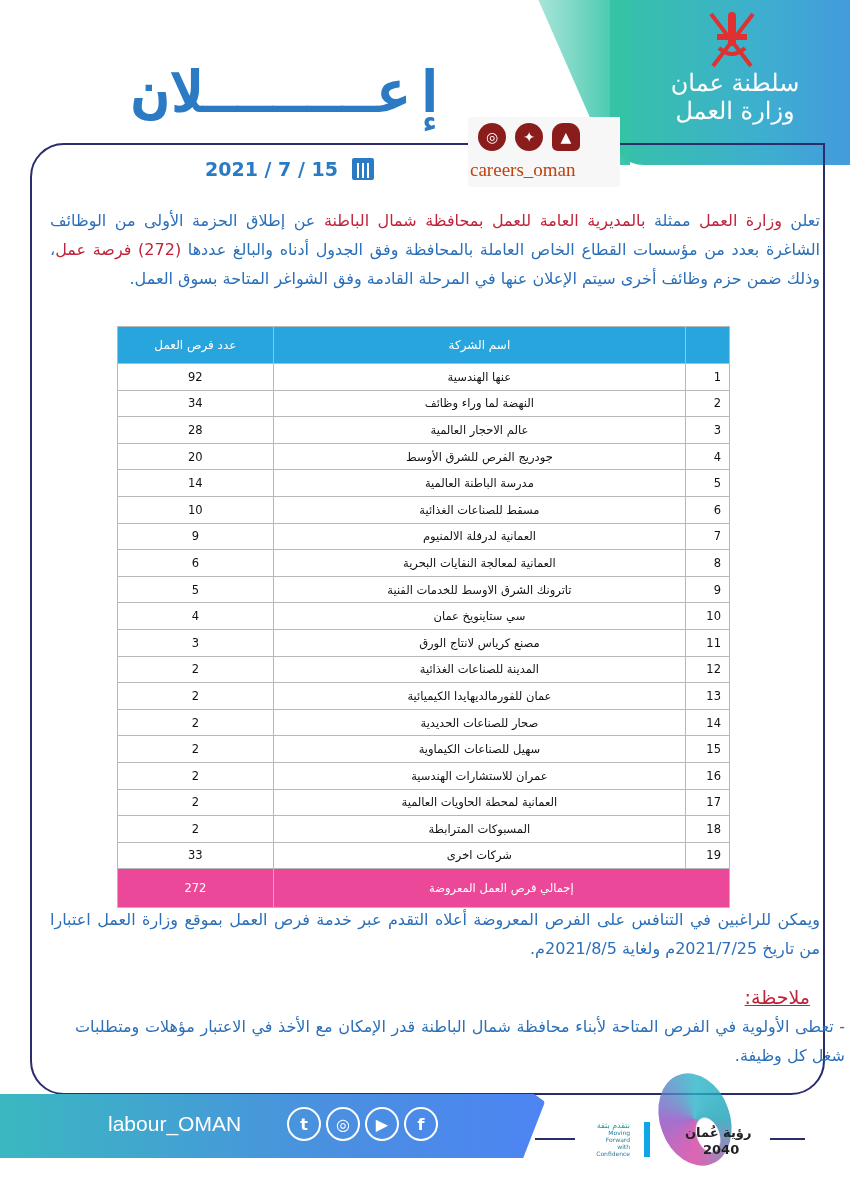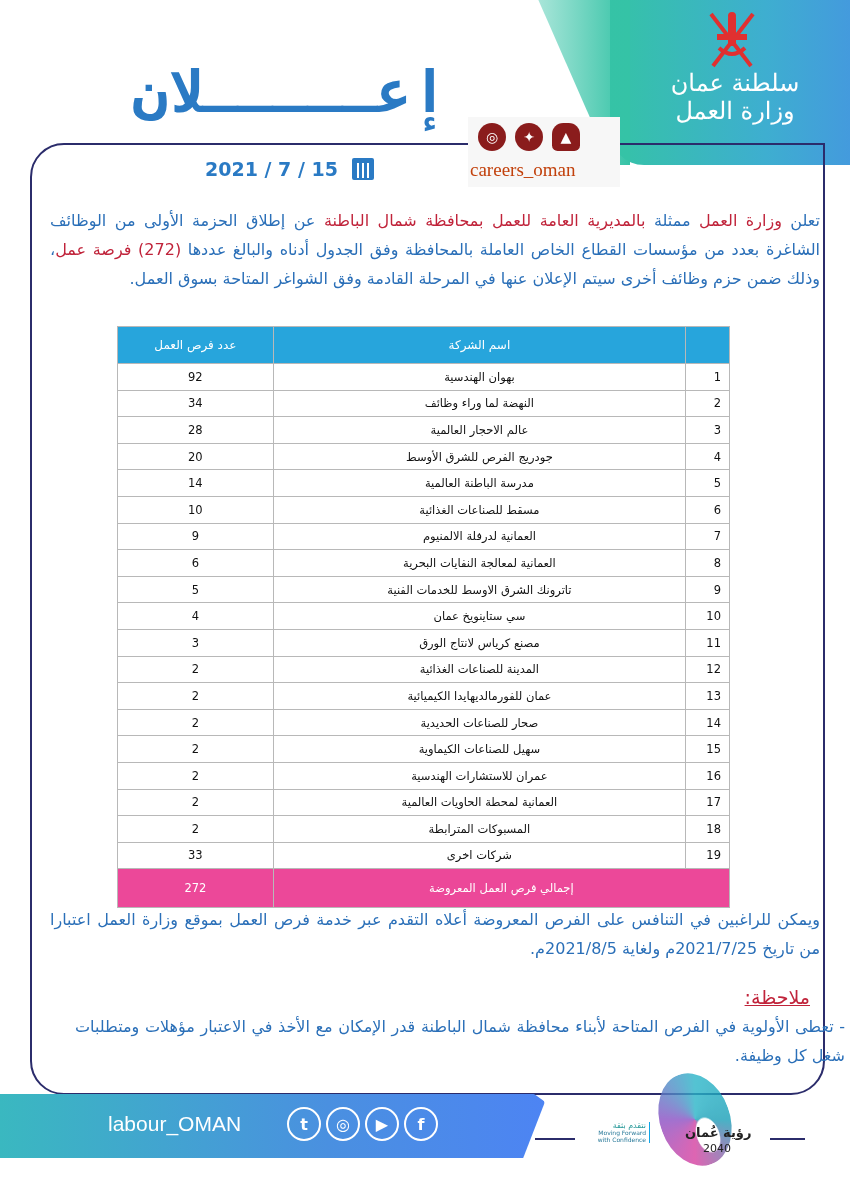--- a/index.html
+++ b/index.html
@@ -74,28 +74,28 @@
     clip-path: polygon(0 0, 98% 0, 100% 12%, 96% 100%, 0 100%); border-radius: 0 12px 12px 0; }
   .footer-handle { position: absolute; left: 108px; top: 1112px; color: #fff; font-size: 21px;
     font-family: "Liberation Sans", sans-serif; }
   .footer-icons { position: absolute; left: 287px; top: 1107px; display: flex; gap: 5px; }
   .fico { width: 34px; height: 34px; border: 2px solid #fff; border-radius: 50%; color: #fff;
     display: flex; align-items: center; justify-content: center; font-size: 16px; font-weight: bold; }
   .footer-line { position: absolute; left: 535px; top: 1138px; width: 40px; height: 2px; background: #2b2c6b; }
   .footer-line2 { position: absolute; left: 770px; top: 1138px; width: 35px; height: 2px; background: #2b2c6b; }
 
   .vision { position: absolute; left: 590px; top: 1072px; width: 190px; height: 100px; }
-  .vision .tag { position: absolute; left: 0; top: 50px; width: 60px; font-size: 6px; line-height: 7px; color: #2a7a9a; border-right: 1px solid #0ea5e9; padding-right: 3px; text-align: right; }
+  .vision .tag { position: absolute; left: 0; top: 50px; width: 60px; font-size: 6px; line-height: 7px; color: #2a7a9a; border-right: 6px solid #0ea5e9; padding-right: 14px; text-align: right; }
   .vision .tag .ar { color: #2a9a9a; font-size: 8px; }
   .vision .swirl { position: absolute; left: 70px; top: 0; width: 70px; height: 95px; border-radius: 50%;
     background: radial-gradient(ellipse at 60% 70%, #ffffff 18%, transparent 20%),
                 conic-gradient(from 200deg, #d63fa0, #8a4fc4, #2ab5c8, #1aa0b8, #d63fa0);
     opacity: 0.8; transform: rotate(-20deg); }
   .vision .vtext { position: absolute; left: 95px; top: 53px; font-size: 13px; color: #222; direction: rtl; font-weight: bold; }
-  .vision .vyear { position: absolute; left: 113px; top: 70px; font-size: 11px; color: #222; font-weight: normal; }
+  .vision .vyear { position: absolute; left: 113px; top: 70px; font-size: 13px; color: #222; font-weight: bold; }
 </style>
 </head>
 <body>
 
 <div class="brand-band">
   <svg class="emblem" viewBox="0 0 54 60">
     <line x1="6" y1="4" x2="46" y2="56" stroke="#e03030" stroke-width="4"></line>
     <line x1="48" y1="4" x2="8" y2="56" stroke="#e03030" stroke-width="4"></line>
     <rect x="23" y="6" width="8" height="30" rx="3" fill="#e03030"></rect>
     <circle cx="27" cy="6" r="4" fill="#e03030"></circle>
@@ -134,21 +134,21 @@
   <thead>
     <tr>
       <th class="num"></th>
       <th class="name">اسم الشركة</th>
       <th class="cnt">عدد فرص العمل</th>
     </tr>
   </thead>
   <tbody>
     <tr>
         <td class="num">1</td>
-        <td class="name">بهوان الهندسية</td>
+        <td class="name">عنها الهندسية</td>
         <td class="cnt">92</td>
       </tr>
     <tr>
         <td class="num">2</td>
         <td class="name">النهضة لما وراء وظائف</td>
         <td class="cnt">34</td>
       </tr>
     <tr>
         <td class="num">3</td>
         <td class="name">عالم الاحجار العالمية</td>

